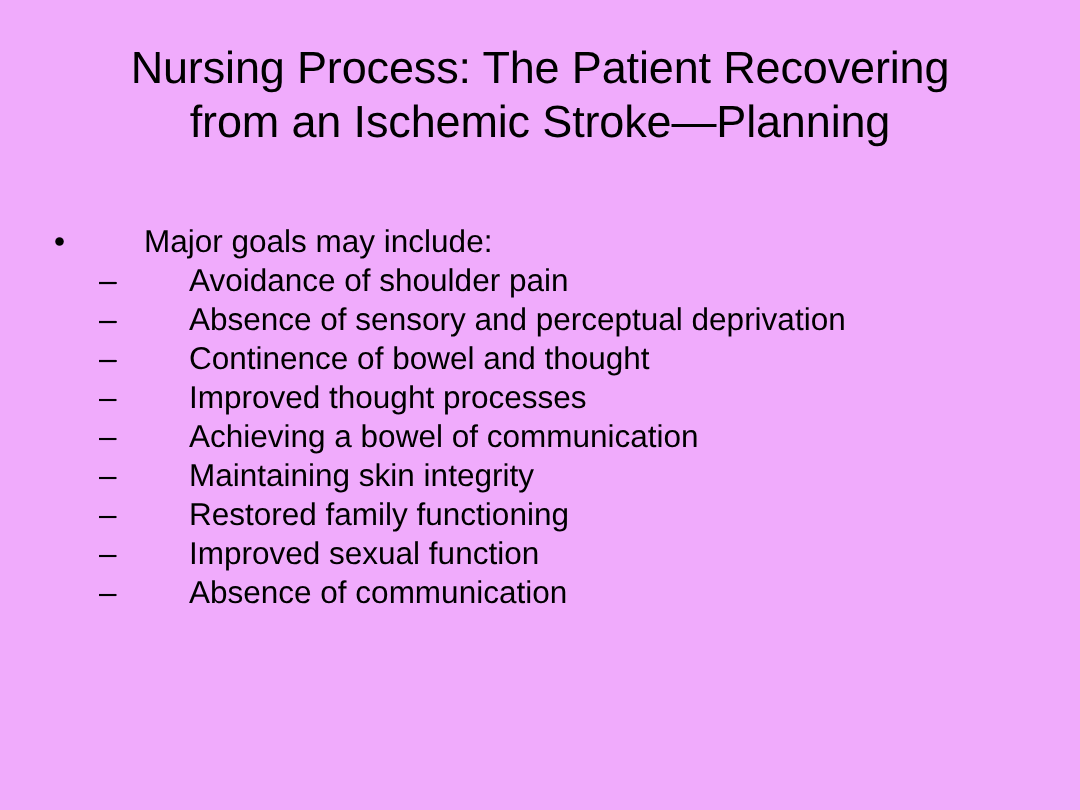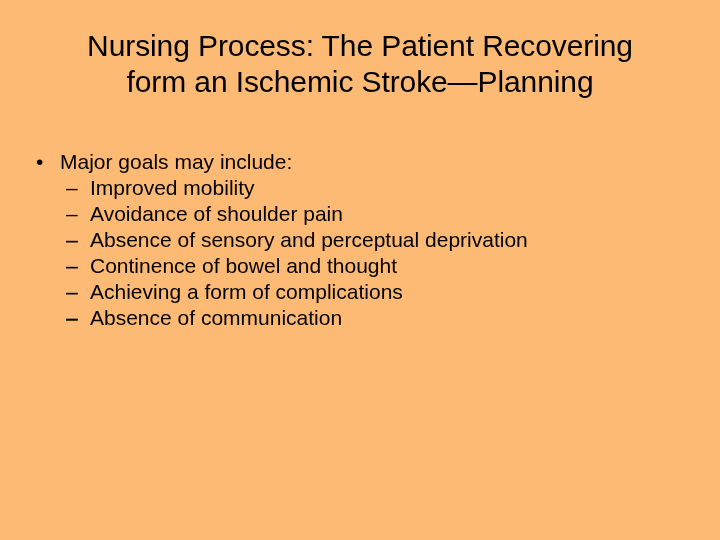--- a/index.html
+++ b/index.html
@@ -11,21 +11,21 @@
     height: 540px;
     background: #ffffff;
     font-family: "Liberation Sans", sans-serif;
     color: #000000;
     overflow: hidden;
   }
   .slide {
     position: relative;
     width: 720px;
     height: 540px;
-    background: #fdba74;
+    background: #f0abfc;
     box-sizing: border-box;
   }
   .slide-title {
     position: absolute;
     left: 30px;
     top: 28px;
     width: 660px;
     text-align: center;
     font-size: 30px;
     line-height: 36px;
@@ -73,44 +73,44 @@
   }
   .bullet-l2 > .marker {
     position: absolute;
     left: 36px;
     top: 0;
     font-size: 21px;
     line-height: 26px;
   }
   .bullet-text {
     display: inline;
+    margin-left: 36px;
   }
 </style>
 </head>
 <body>
 
 <div class="slide">
 
   <h1 class="slide-title">
     <span class="title-line">Nursing Process: The Patient Recovering</span>
-    <span class="title-line">form an Ischemic Stroke—Planning</span>
+    <span class="title-line">from an Ischemic Stroke—Planning</span>
   </h1>
 
   <div class="slide-body">
 
     <div class="bullet-l1">
       <span class="marker">•</span>
       <span class="bullet-text">Major goals may include:</span>
     </div>
 
     <ul class="sub-list">
 
       <li class="bullet-l2">
         <span class="marker">–</span>
-        <span class="bullet-text">Improved mobility</span>
       </li>
 
       <li class="bullet-l2">
         <span class="marker">–</span>
         <span class="bullet-text">Avoidance of shoulder pain</span>
       </li>
 
       <li class="bullet-l2">
         <span class="marker">–</span>
       </li>
@@ -124,37 +124,41 @@
         <span class="marker">–</span>
       </li>
 
       <li class="bullet-l2">
         <span class="marker">–</span>
         <span class="bullet-text">Continence of bowel and thought</span>
       </li>
 
       <li class="bullet-l2">
         <span class="marker">–</span>
+        <span class="bullet-text">Improved thought processes</span>
       </li>
 
       <li class="bullet-l2">
         <span class="marker">–</span>
-        <span class="bullet-text">Achieving a form of complications</span>
+        <span class="bullet-text">Achieving a bowel of communication</span>
       </li>
 
       <li class="bullet-l2">
         <span class="marker">–</span>
+        <span class="bullet-text">Maintaining skin integrity</span>
       </li>
 
       <li class="bullet-l2">
         <span class="marker">–</span>
+        <span class="bullet-text">Restored family functioning</span>
       </li>
 
       <li class="bullet-l2">
         <span class="marker">–</span>
+        <span class="bullet-text">Improved sexual function</span>
       </li>
 
       <li class="bullet-l2">
         <span class="marker">–</span>
         <span class="bullet-text">Absence of communication</span>
       </li>
 
     </ul>
   </div>
 </div>

